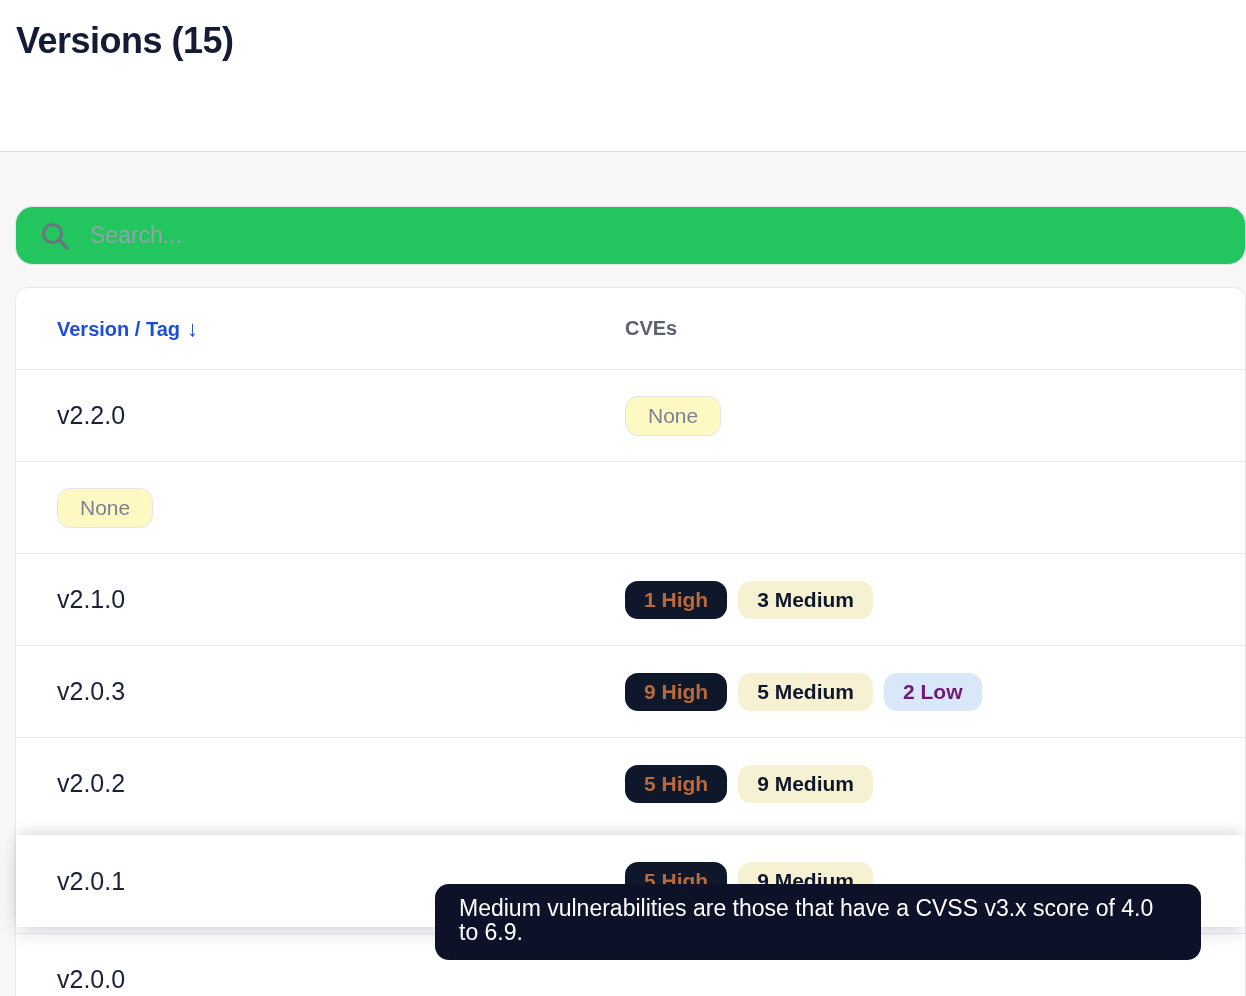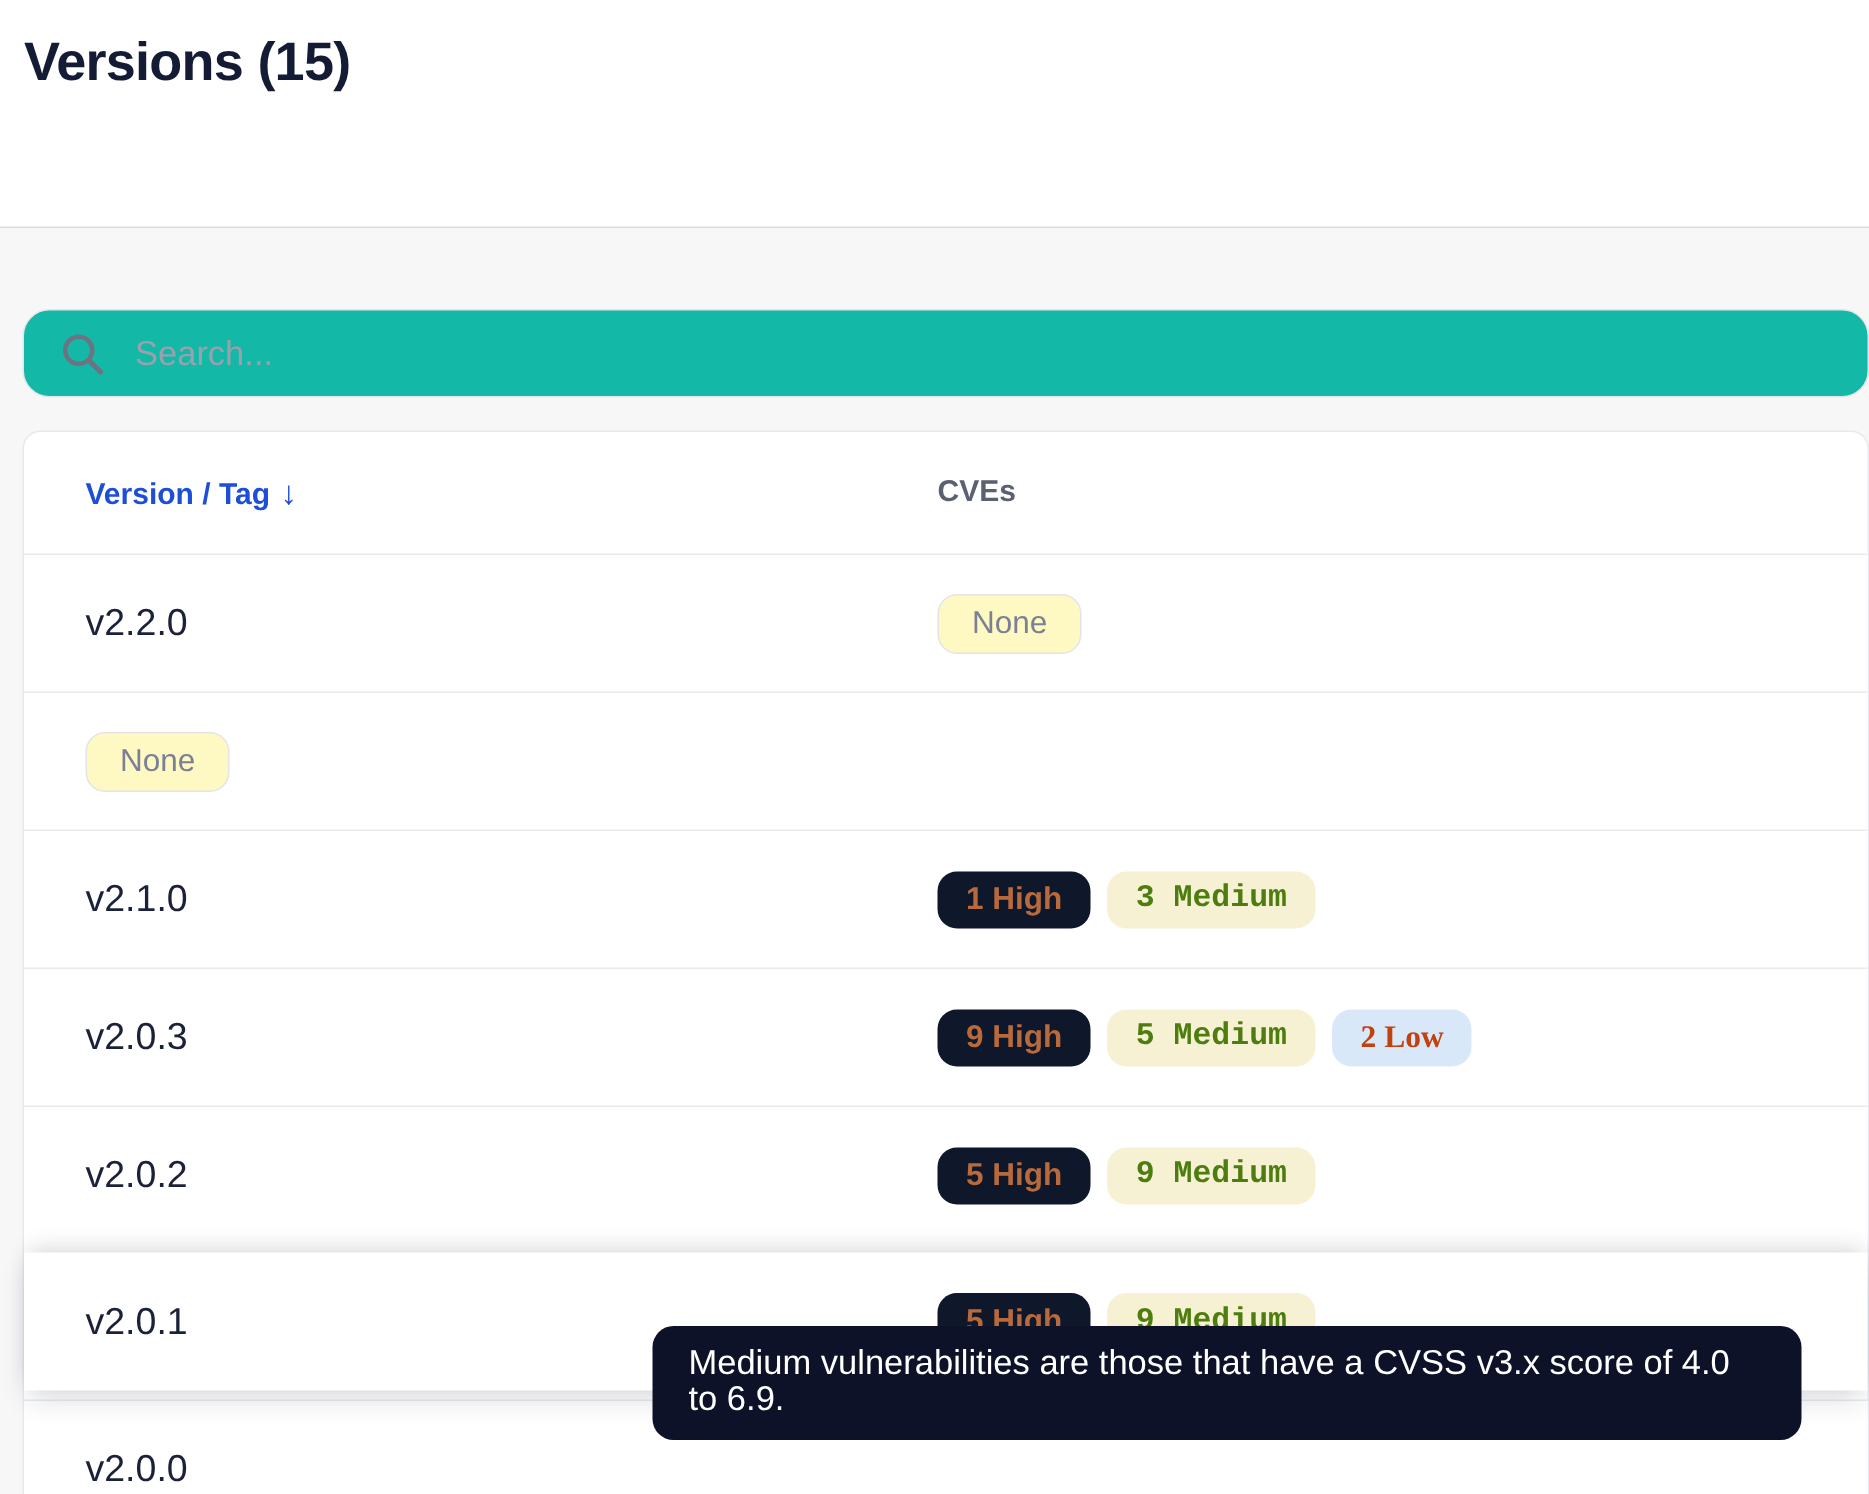--- a/index.html
+++ b/index.html
@@ -11,21 +11,21 @@
   
   .page-header{height:152px;background:#ffffff;border-bottom:1px solid #d9dbdf;box-sizing:border-box;}
   .page-title{margin:0;padding:20px 0 0 16px;font-size:36px;font-weight:800;color:#141b35;letter-spacing:-0.5px;}
 
   
   .content{background:#f7f7f8;height:868px;padding:54px 0 0 15px;box-sizing:border-box;}
 
   
   .search-wrap{position:relative;height:59px;}
   .search-input{
-    width:100%;height:59px;box-sizing:border-box;background:#14b8a6;
+    width:100%;height:59px;box-sizing:border-box;background:#22c55e;
     border:1px solid #e3e5e9;border-radius:18px;padding:0 20px 0 74px;
     font-size:23px;color:#3a3f52;outline:none;
     font-family:"Liberation Sans", sans-serif;
   }
   .search-input::placeholder{color:#9aa0ad;}
   .search-icon{position:absolute;left:25px;top:15px;width:30px;height:30px;pointer-events:none;}
 
   
   .table-card{
     margin-top:22px;background:#ffffff;border:1px solid #e7e9ed;
@@ -46,22 +46,22 @@
   }
   .cell-version{width:568px;flex:none;font-size:25px;color:#1a2138;}
   .cell-badges{display:flex;align-items:center;gap:11px;}
 
   .badge{
     display:inline-flex;align-items:center;height:38px;padding:0 19px;
     border-radius:13px;font-size:21px;font-weight:600;white-space:nowrap;cursor:default;
   }
   .badge.none{background:#fef9c3;border:1.5px solid #e3e4e9;color:#7b8094;font-weight:500;padding:0 22px;}
   .badge.high{background:#0f172a;color:#b96a3d;}
-  .badge.medium{background:#f7f1d3;color:#4d7c0f;font-family:Liberation Mono, monospace;}
-  .badge.low{background:#d8e8f9;color:#c2410c;font-family:Liberation Serif, serif;}
+  .badge.medium{background:#f7f1d3;color:#0f172a;}
+  .badge.low{background:#d8e8f9;color:#701a75;}
 
   
   .tooltip{
     position:absolute;left:435px;top:884px;width:766px;box-sizing:border-box;
     background:#0d1228;color:#ffffff;border-radius:14px;
     padding:12px 24px 16px 24px;font-size:23px;line-height:24px;z-index:20;
   }
 </style>
 </head>
 <body>

